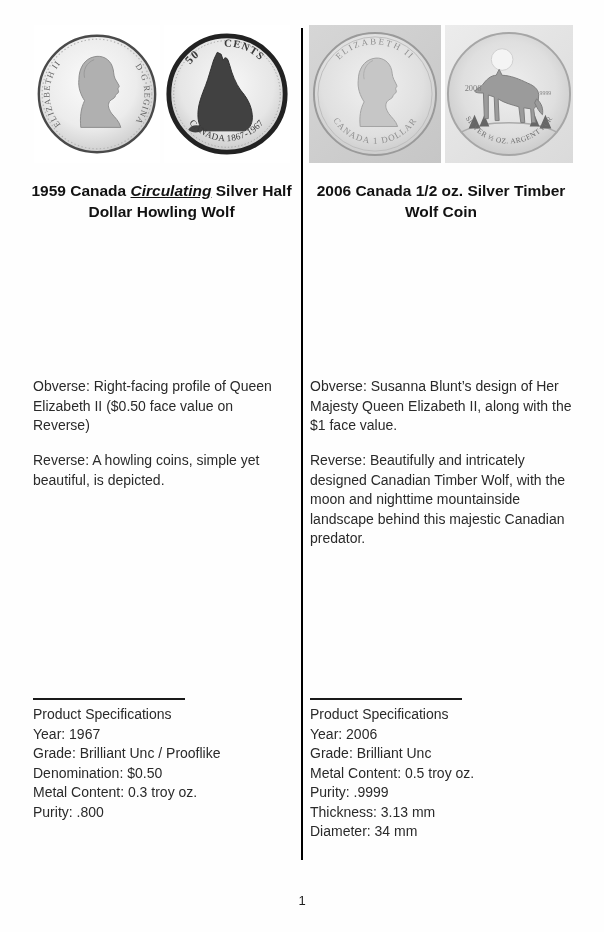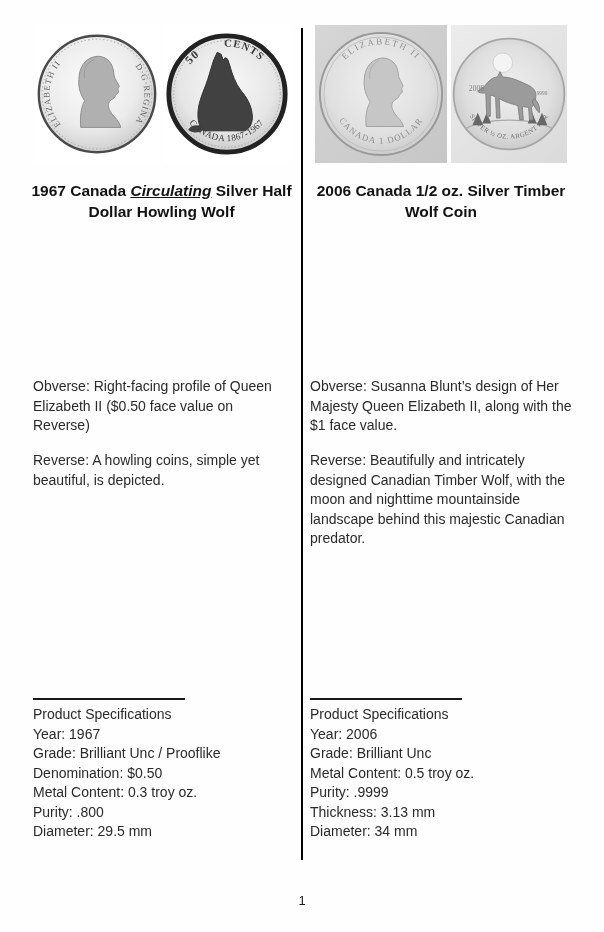--- a/index.html
+++ b/index.html
@@ -22,21 +22,21 @@
   .coin-row{
     position:absolute;top:24px;left:0;right:0;height:140px;
     display:flex;align-items:center;justify-content:center;gap:4px;
   }
   .coin-box{
     height:138px;display:flex;align-items:center;justify-content:center;
     flex:0 0 auto;
   }
   .coin-box.white{width:126px;background:#ffffff;}
   .coin-box.gray-dark{width:132px;background:linear-gradient(135deg,#d6d6d6 0%,#c6c6c6 100%);}
-  .coin-box.gray-light{width:116px;background:linear-gradient(135deg,#ececec 0%,#dadada 100%);}
+  .coin-box.gray-light{width:128px;background:linear-gradient(135deg,#ececec 0%,#dadada 100%);}
   .coin-box svg{display:block;}
 
   .title{
     position:absolute;top:180px;left:0;right:0;margin:0;
     font-size:15.5px;font-weight:bold;line-height:21px;
     text-align:center;color:#121212;
   }
   .title .emph{font-style:italic;text-decoration:underline;}
   .para{
     position:absolute;left:2px;right:0;margin:0;
@@ -111,34 +111,33 @@
           <text class="coin-legend" font-size="11" font-weight="bold" letter-spacing="1" fill="#3a3a3a" text-anchor="middle">
             <textPath href="#arc2T" startOffset="66%">CENTS</textPath>
           </text>
           <text class="coin-legend" font-size="9.5" letter-spacing="0.3" fill="#3a3a3a" text-anchor="middle">
             <textPath href="#arc2B" startOffset="50%">CANADA 1867-1967</textPath>
           </text>
         </svg>
       </figure>
     </div>
 
-    <h2 class="title"><span>1967 Canada </span><span class="emph">Circulating</span><span> Silver Half Dollar Howling Wolf</span></h2>
+    <h2 class="title"><span>1959 Canada </span><span class="emph">Circulating</span><span> Silver Half Dollar Howling Wolf</span></h2>
 
     <p class="para obv">Obverse: Right-facing profile of Queen Elizabeth II ($0.50 face value on Reverse)</p>
     <p class="para rev">Reverse: A howling coins, simple yet beautiful, is depicted.</p>
 
     <div class="specs">
       <div class="specs-rule"></div>
       <div class="specs-heading">Product Specifications</div>
       <div class="spec-line">Year: 1967</div>
       <div class="spec-line">Grade: Brilliant Unc / Prooflike</div>
       <div class="spec-line">Denomination: $0.50</div>
       <div class="spec-line">Metal Content: 0.3 troy oz.</div>
       <div class="spec-line">Purity: .800</div>
-      <div class="spec-line">Diameter: 29.5 mm</div>
     </div>
   </section>
 
   <section class="col col-right">
     <div class="coin-row">
 
       <figure class="coin-box gray-dark" style="margin:0;">
         <svg width="128" height="132" viewBox="0 0 130 130">
           <defs>
             <radialGradient id="g3" cx="48%" cy="42%" r="64%">

